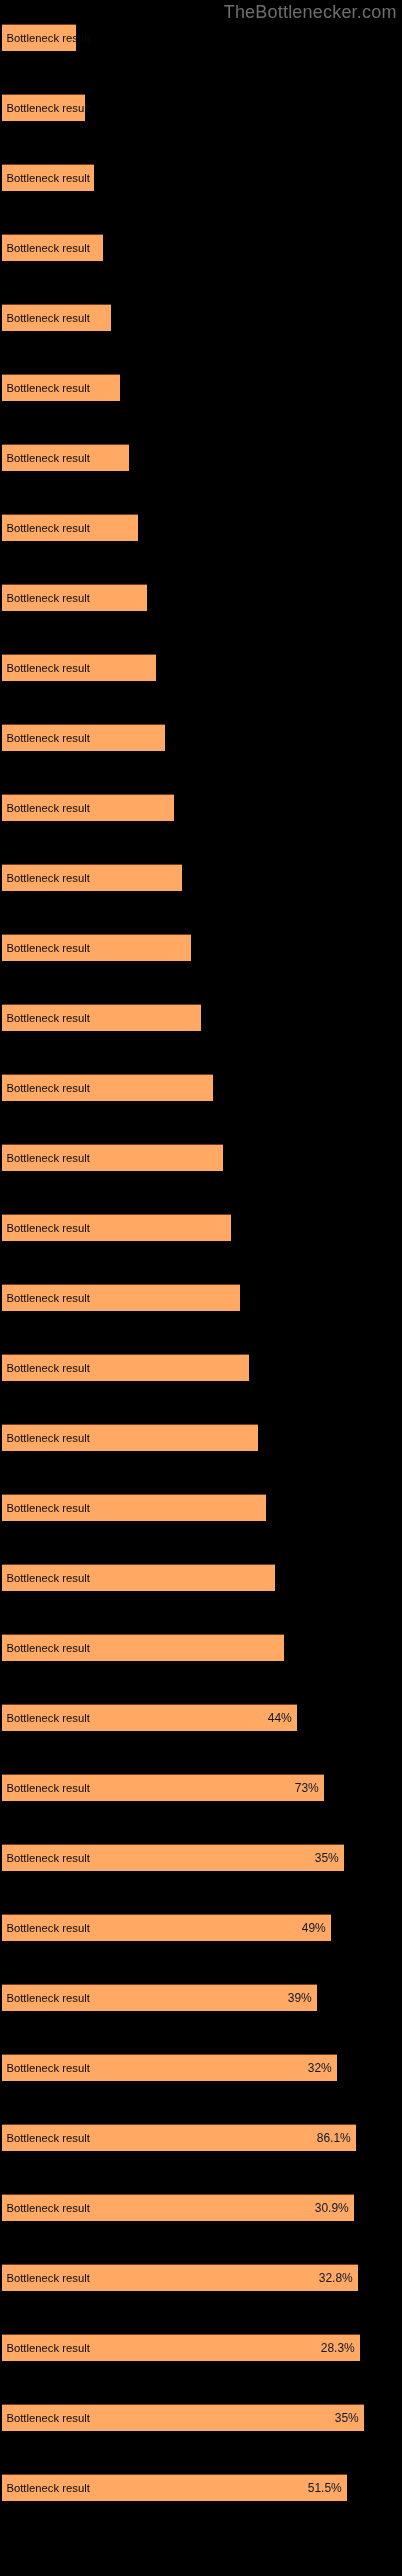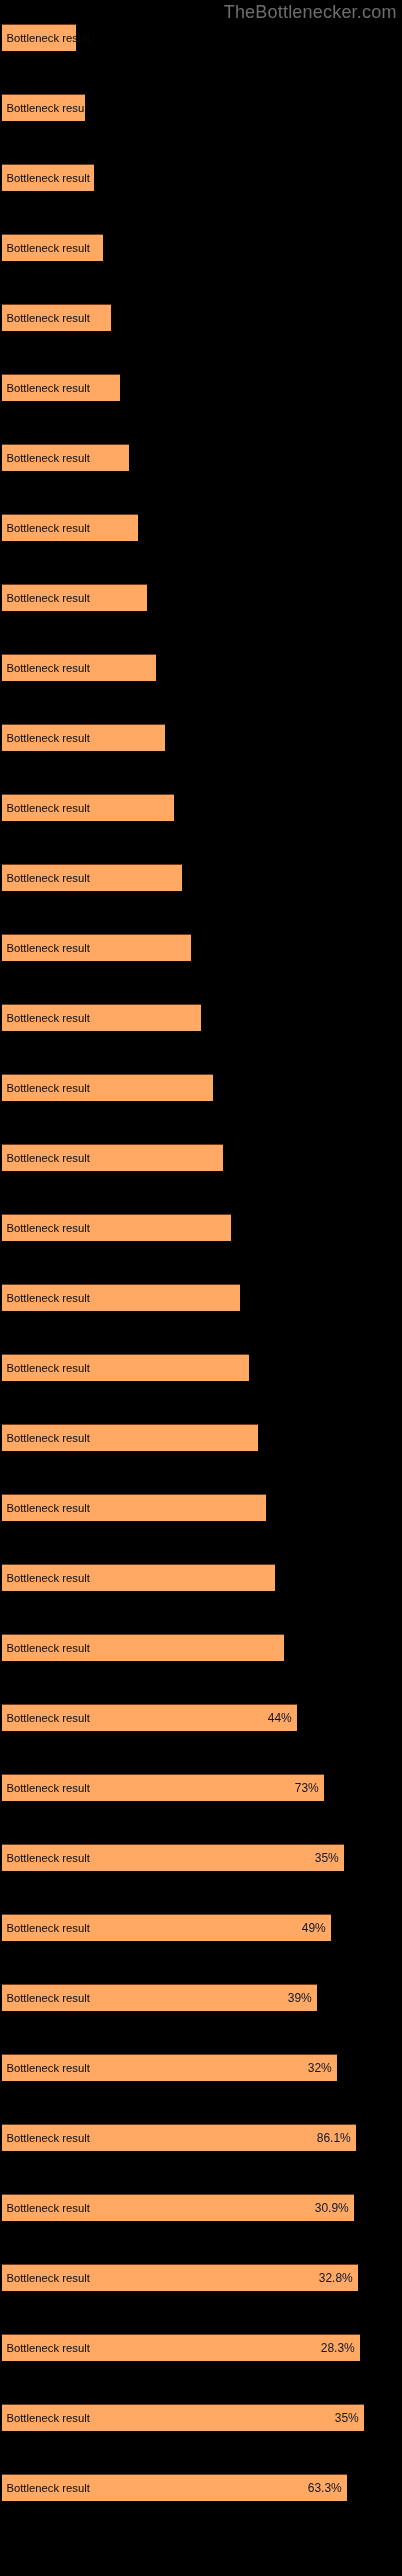--- a/index.html
+++ b/index.html
@@ -290,18 +290,18 @@
         <div class="bar" style="width: 362px; background: rgb(255, 169, 100); border-top-color: rgb(107, 61, 30);">
           <span class="label">Bottleneck result</span>
           <span class="value">35%</span>
         </div>
       </div>
     </div>
     <div class="row">
       <div class="clipmask">
         <div class="bar" style="width: 345px; background: rgb(255, 169, 100); border-top-color: rgb(107, 61, 30);">
           <span class="label">Bottleneck result</span>
-          <span class="value">63.3%</span>
+          <span class="value">51.5%</span>
         </div>
       </div>
     </div>
   </div>
 
 
 </body></html>

